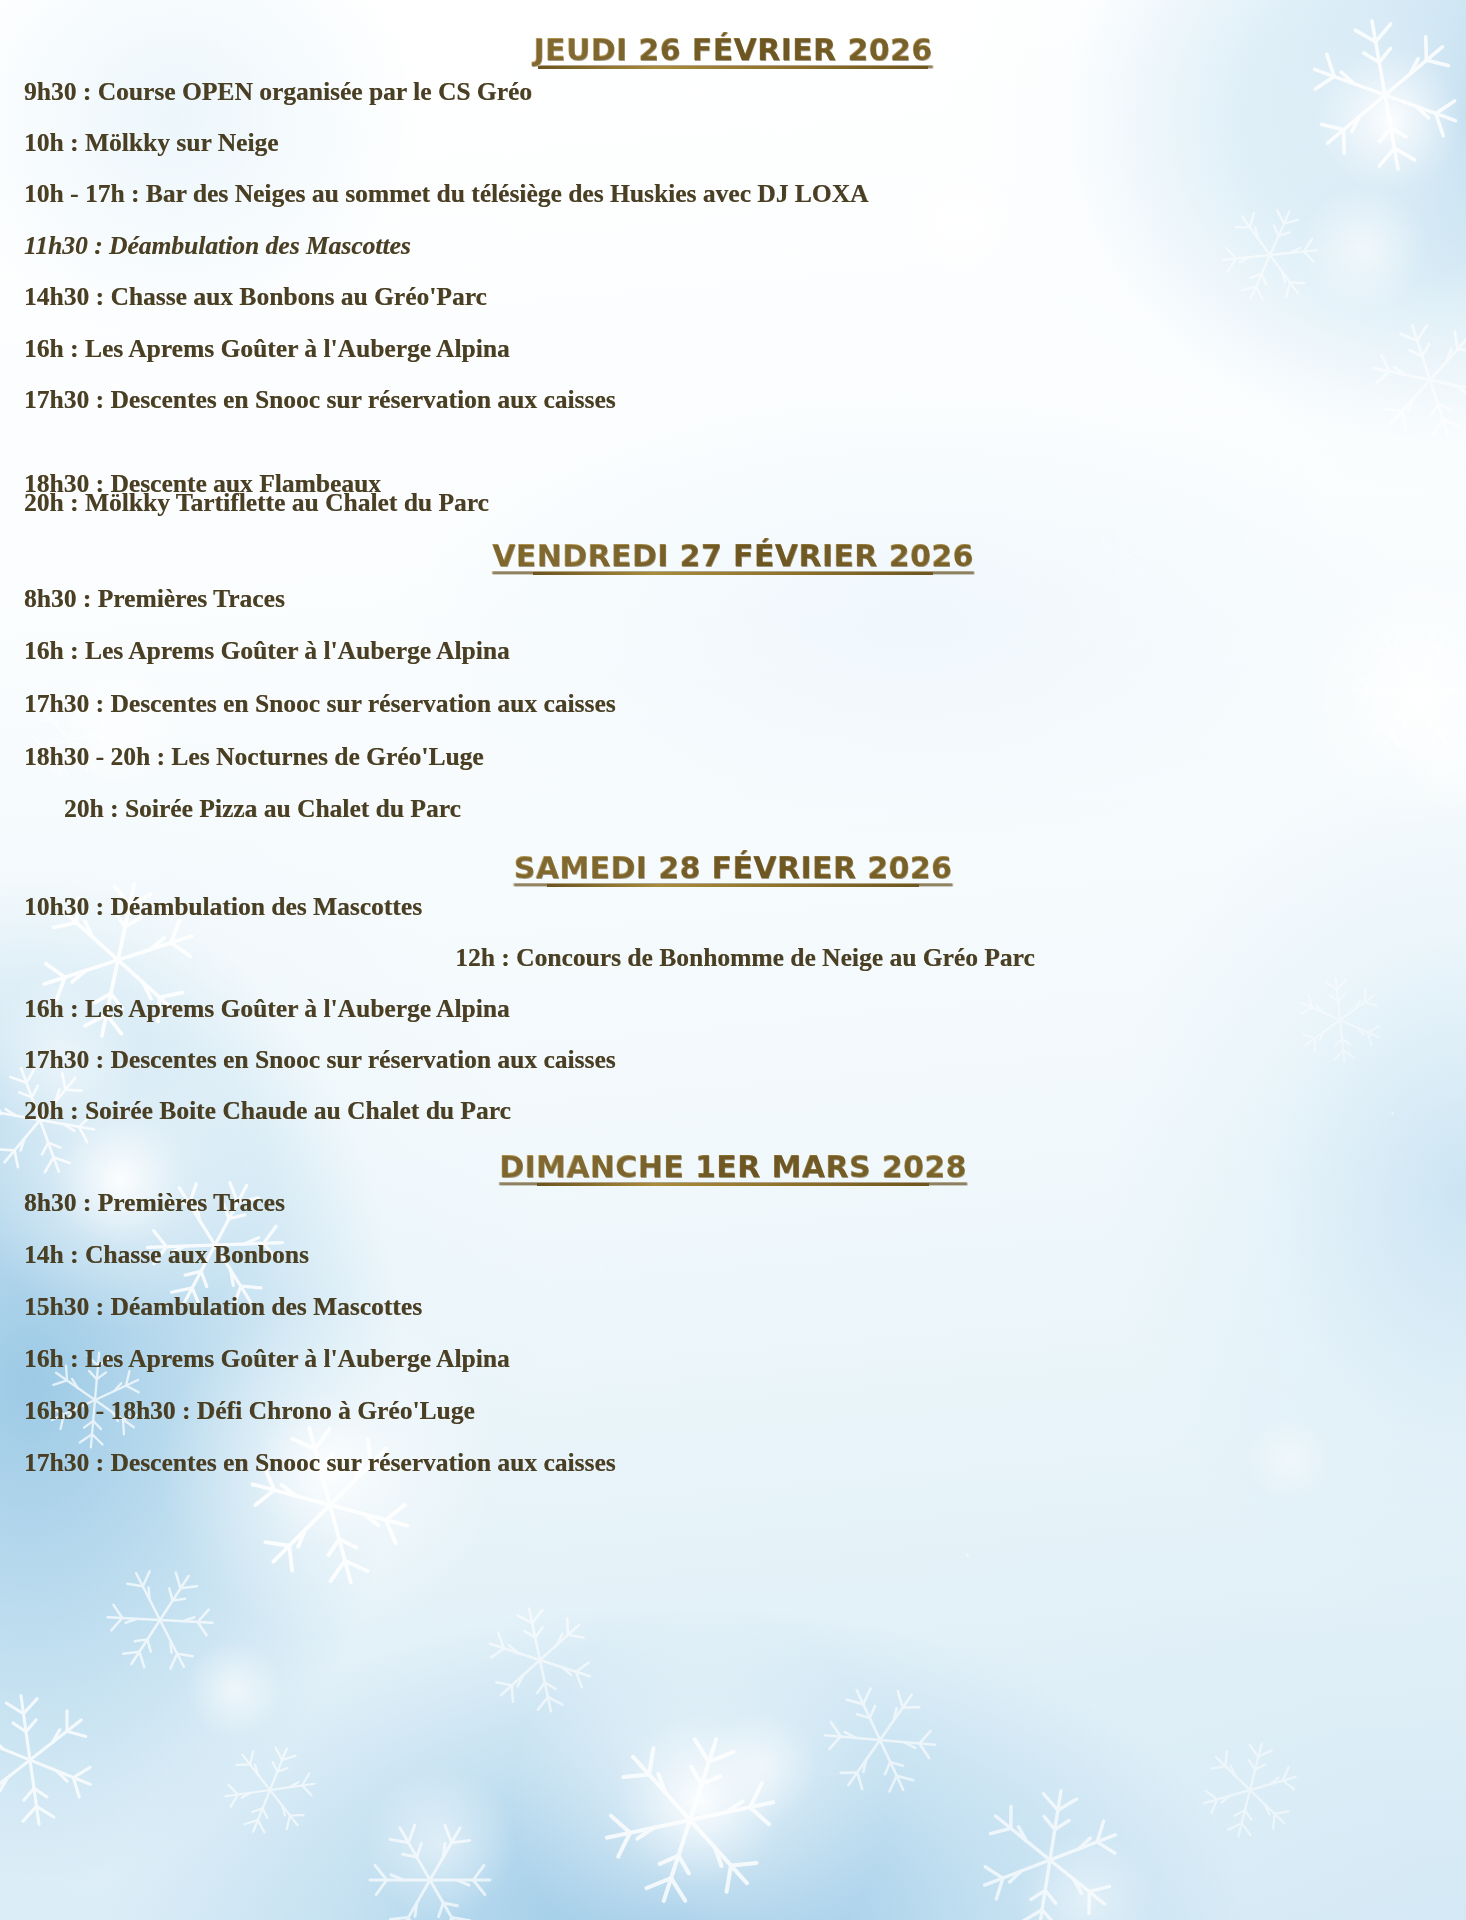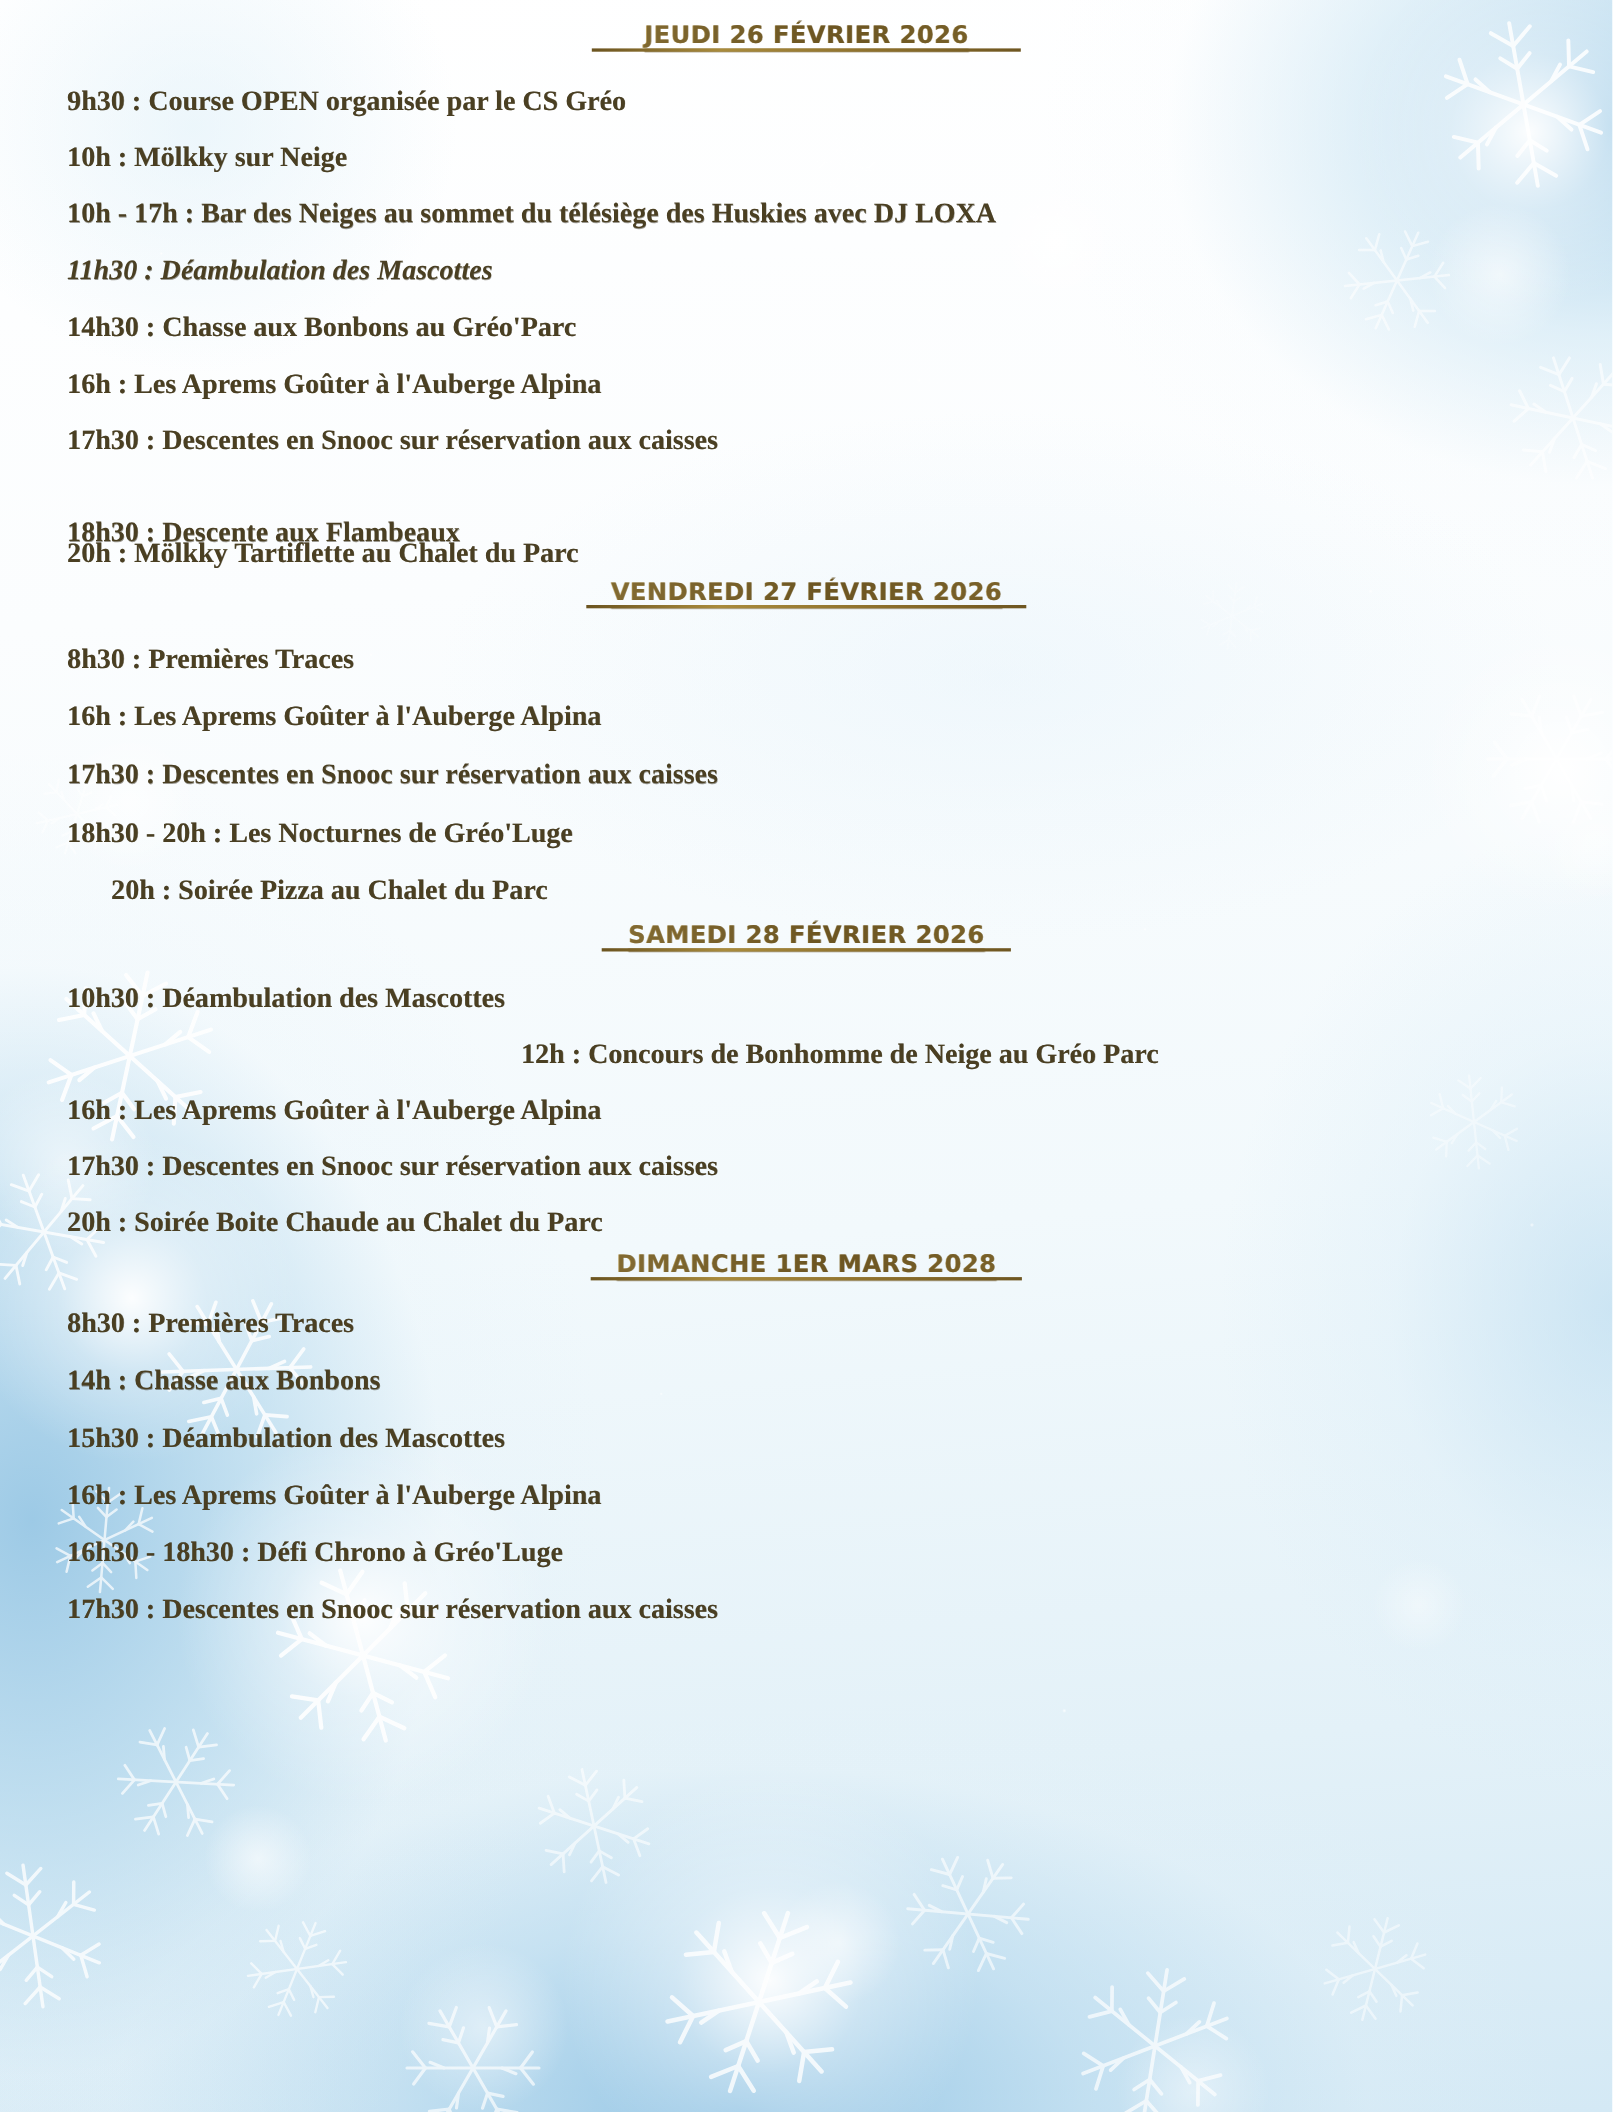--- a/index.html
+++ b/index.html
@@ -84,28 +84,28 @@
   
   #content {
     position: relative;
     z-index: 5;
     padding: 0;
   }
 
   .day-heading {
     font-family: "DejaVu Sans", "Liberation Sans", sans-serif;
     font-weight: bold;
-    font-size: 22px;
+    font-size: 30px;
     letter-spacing: 0.4px;
     color: #8a6d2a;
     text-align: center;
     text-decoration: underline;
     text-underline-offset: 5px;
     text-decoration-thickness: 3px;
-    margin: 0 auto;
+    margin: 12px auto;
     padding: 0;
     width: 1000px;
     text-shadow:
       0.5px 0.5px 0 rgba(90,70,25,0.55),
       -0.4px 0 0 rgba(140,115,55,0.35);
     background: linear-gradient(100deg, #6b5420 0%, #a98b3c 18%, #c8ab5e 34%, #7d6327 52%, #b39548 70%, #8a6d2a 88%, #6e5621 100%);
     -webkit-background-clip: text;
     background-clip: text;
     -webkit-text-fill-color: transparent;
     position: relative;
@@ -120,21 +120,21 @@
     height: 3px;
     background: linear-gradient(90deg, #6b5420 0%, #a98b3c 30%, #8a6d2a 70%, #6e5621 100%);
   }
 
   .event-line {
     font-family: "Liberation Serif", "DejaVu Serif", serif;
     font-weight: bold;
     font-size: 25.5px;
     line-height: 1.06;
     color: #4a3f22;
-    padding-left: 61px;
+    padding-left: 24px;
     text-shadow: 0.35px 0.35px 0 rgba(40,34,16,0.45);
     white-space: nowrap;
   }
 
   
   .abs { position: absolute; left: 0; width: 1466px; }
 </style>
 </head>
 <body>
 

